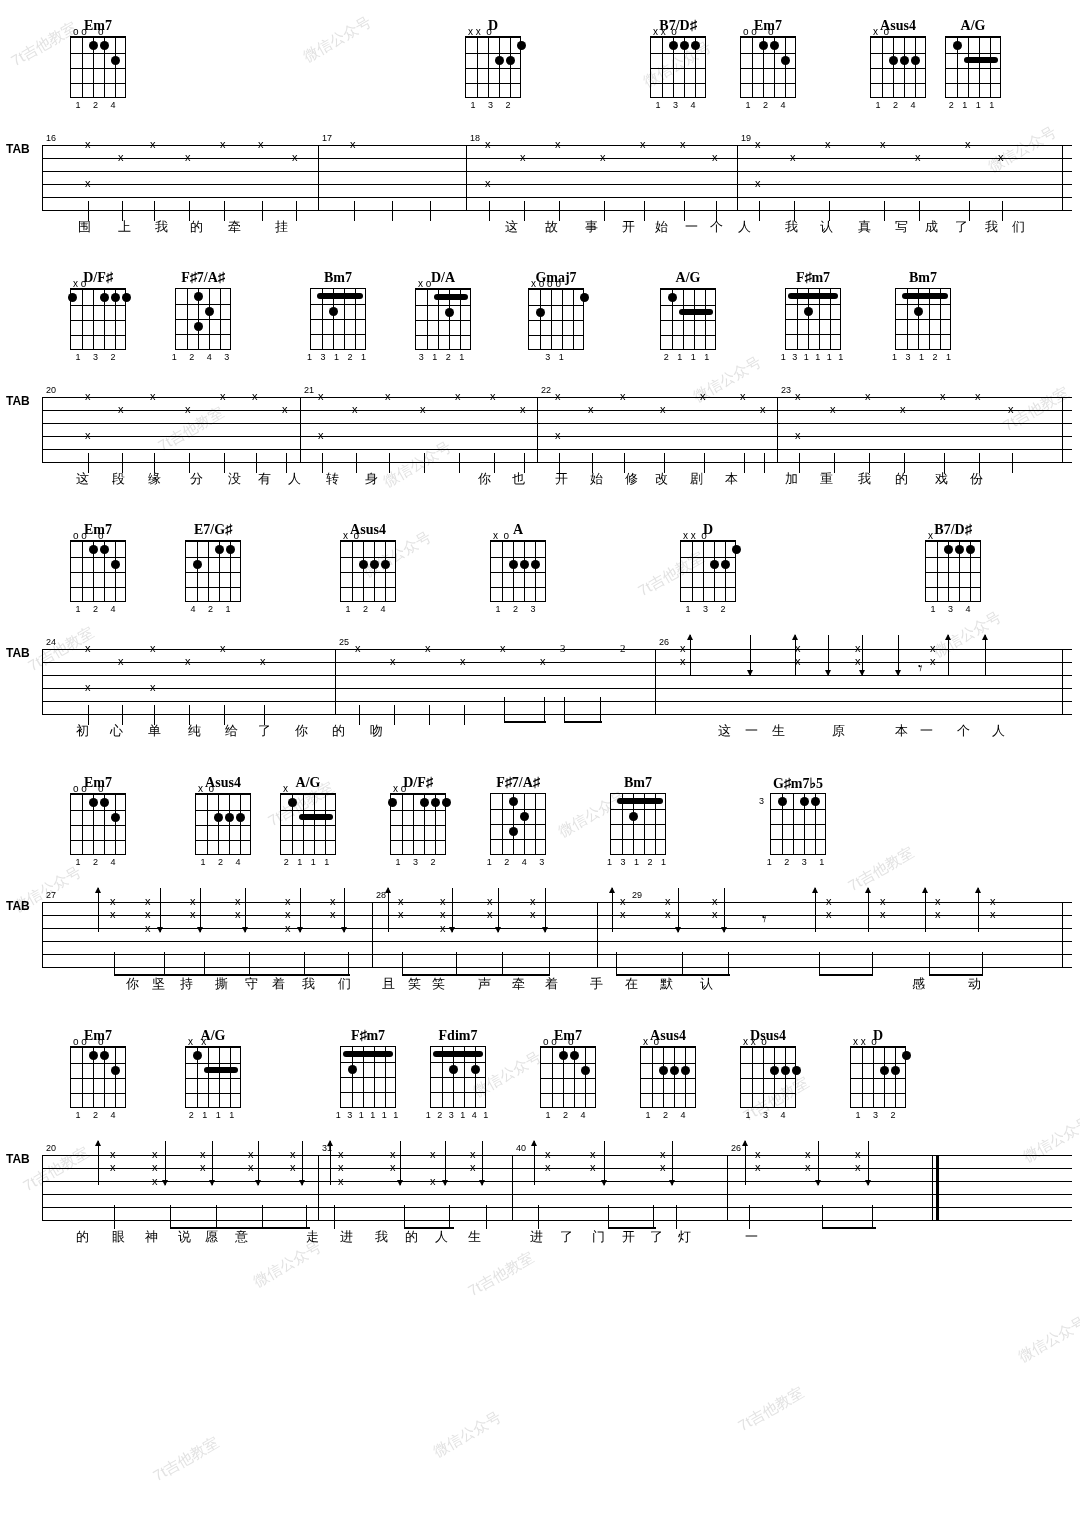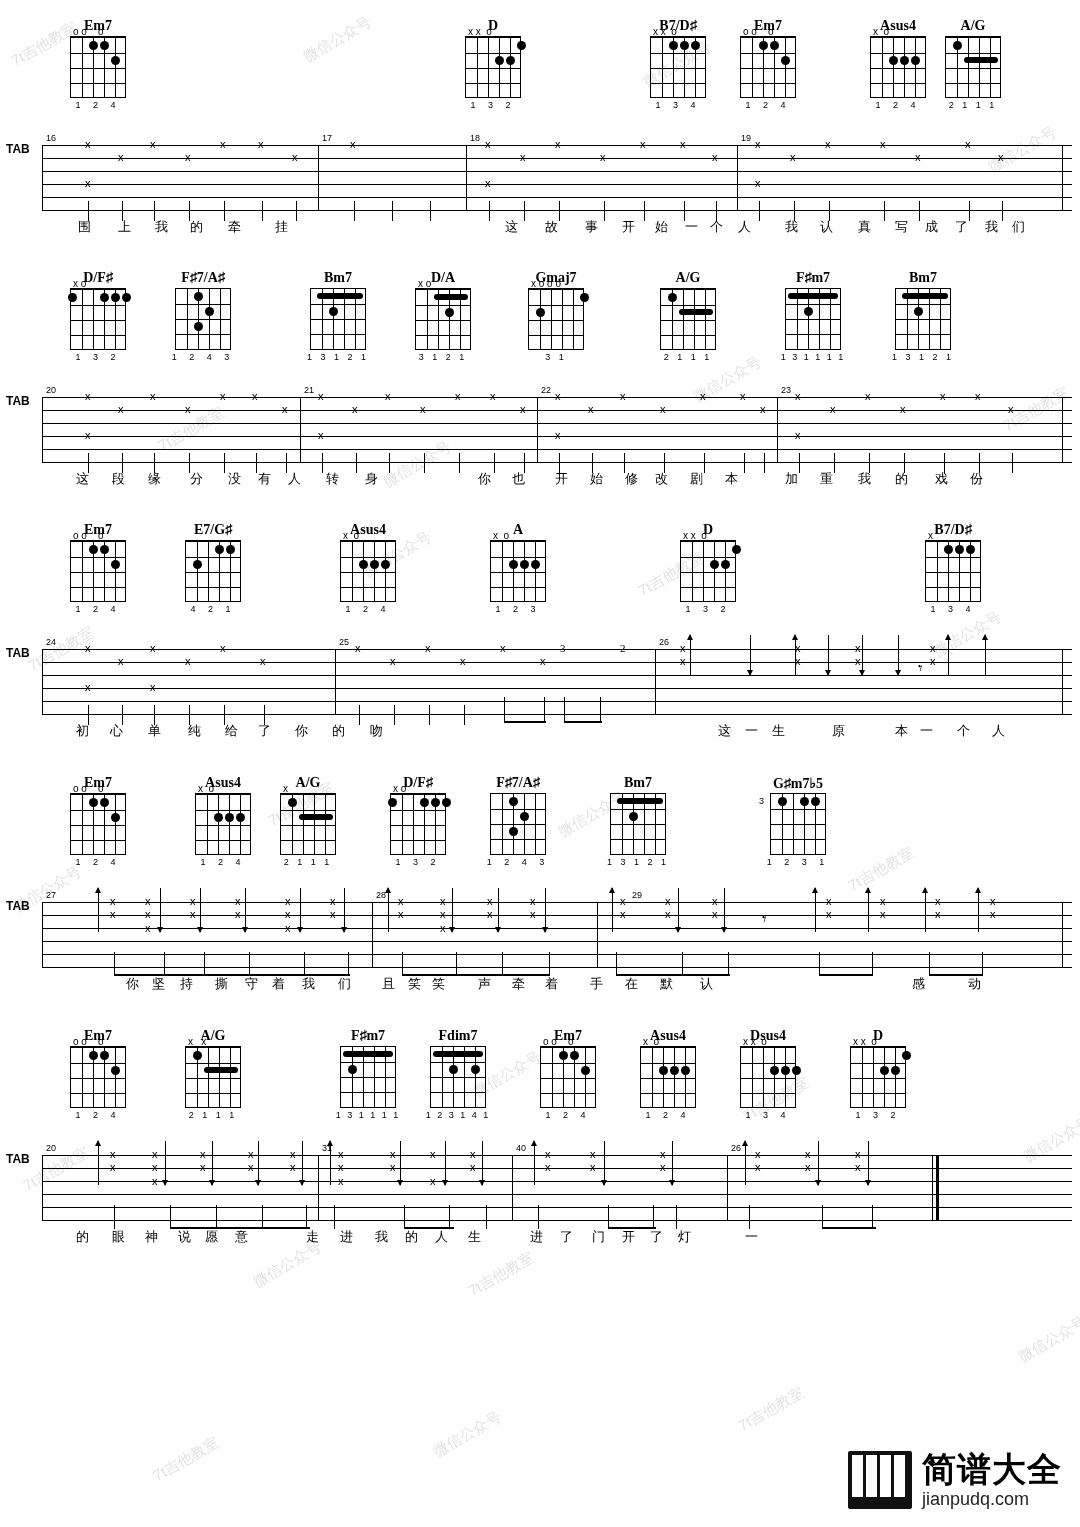--- a/index.html
+++ b/index.html
@@ -1233,26 +1233,14 @@
       <div class="ly" style="left:530px;">进</div>
       <div class="ly" style="left:560px;">了</div>
       <div class="ly" style="left:592px;">门</div>
       <div class="ly" style="left:622px;">开</div>
       <div class="ly" style="left:650px;">了</div>
       <div class="ly" style="left:678px;">灯</div>
       <div class="ly" style="left:745px;">一</div>
     </div>
   </div>
 
-  <div class="logo">
-    <div class="piano">
-      <i style="left:4px;"></i>
-        <i style="left:18px;"></i>
-        <i style="left:32px;"></i>
-        <i style="left:46px;"></i>
-    </div>
-    <div class="logotext">
-      <div class="big">简谱大全</div>
-      <div class="small">jianpudq.com</div>
-    </div>
-  </div>
 
 </div>
 
 </body></html>

